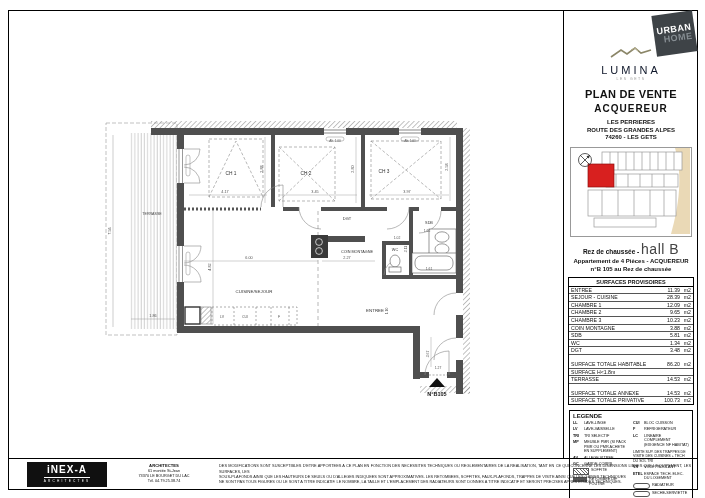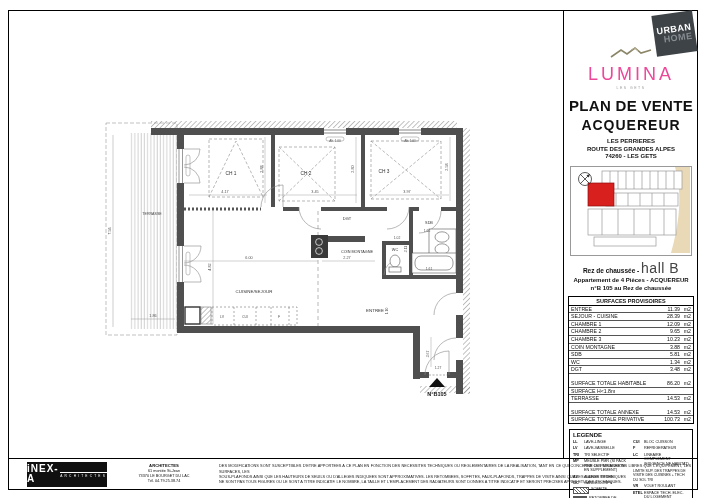--- a/index.html
+++ b/index.html
@@ -9,25 +9,25 @@
   .titlecol{position:absolute;left:554px;top:0;width:134px;height:447px;border-left:1px solid #000;text-align:center;}
   .footer{position:absolute;left:0;top:447px;width:688px;height:30px;border-top:1px solid #000;display:flex;align-items:center;}
 
   
   .uh-logo{position:absolute;right:3px;top:2px;width:41px;height:41px;background:#3e4347;transform:rotate(-8deg);display:flex;flex-direction:column;align-items:flex-end;justify-content:center;padding-right:3px;box-sizing:border-box;}
   .uh-top{color:#fff;font-weight:bold;font-size:9px;line-height:9px;letter-spacing:.5px;}
   .uh-bot{color:#868d92;font-weight:bold;font-size:9px;line-height:9px;letter-spacing:.5px;}
 
   
   .lumina{margin-top:34px;}
-  .lumina-name{font-size:18px;letter-spacing:3px;color:#ec4899;margin-top:1px;}
+  .lumina-name{font-size:11px;letter-spacing:3px;color:#0f172a;margin-top:1px;}
   .lumina-sub{font-size:3.5px;letter-spacing:1.5px;color:#9a9a98;margin-top:1px;}
 
-  .doc-title{font-size:15px;font-weight:bold;margin-top:7px;letter-spacing:.3px;}
-  .doc-sub{font-size:14px;font-weight:bold;margin-top:3px;letter-spacing:1px;text-align:center;}
+  .doc-title{font-size:11px;font-weight:bold;margin-top:7px;letter-spacing:.3px;}
+  .doc-sub{font-size:10px;font-weight:bold;margin-top:3px;letter-spacing:1px;text-align:center;}
   .proj{font-size:6px;font-weight:bold;line-height:1.25;}
   .proj.first{margin-top:5px;}
 
   .keyplan{width:120px;height:88px;border:1px solid #999;margin:5px auto 0 auto;position:relative;background:#fff;overflow:hidden;}
 
   .caption1{font-size:6.5px;font-weight:bold;margin-top:4px;}
   .caption1 .hall{font-size:14px;font-weight:400;color:#444;letter-spacing:.5px;}
   .caption2{font-size:6px;font-weight:bold;line-height:1.35;}
 
   
@@ -49,21 +49,21 @@
   .leg-code{width:11px;font-weight:bold;font-size:3.8px;flex:none;}
   .leg-label{font-size:3.8px;line-height:1.25;flex:1;}
   .leg-note{font-size:3.6px;line-height:1.25;margin:2px 0;}
   .leg-sym{width:14px;height:5px;margin-right:2px;flex:none;}
   .sym-hatch{background:repeating-linear-gradient(45deg,#666 0,#666 .6px,#fff .6px,#fff 2.4px);border:.5px solid #555;}
   .sym-solid{background:#555;}
   .sym-pill{width:15px;height:4.5px;border:.6px solid #555;border-radius:3px;background:#fff;}
   .sym-pill.t{background:linear-gradient(#fff 45%,#555 45%,#555 55%,#fff 55%);}
 
   
-  .inexa{width:80px;height:25px;background:#101010;margin-left:18px;display:flex;flex-direction:row;align-items:center;justify-content:center;flex:none;}
+  .inexa{width:80px;height:25px;background:#101010;margin-left:18px;display:flex;flex-direction:column;align-items:center;justify-content:center;flex:none;}
   .inexa-name{color:#fff;font-size:10px;letter-spacing:1px;font-weight:bold;line-height:10px;}
   .inexa-sub{color:#fff;font-size:3.2px;letter-spacing:2.2px;border-top:.5px solid #fff;margin-top:1.5px;padding-top:1px;}
   .arch-block{margin-left:14px;width:86px;text-align:center;font-size:3.8px;line-height:1.35;flex:none;}
   .arch-title{font-weight:bold;font-size:4.2px;}
   .disclaimer{margin-left:12px;margin-right:6px;font-size:3.9px;line-height:1.4;color:#222;text-align:justify;}
 
   svg text{font-family:"Liberation Sans",sans-serif;}
 </style>
 </head>
 <body>

